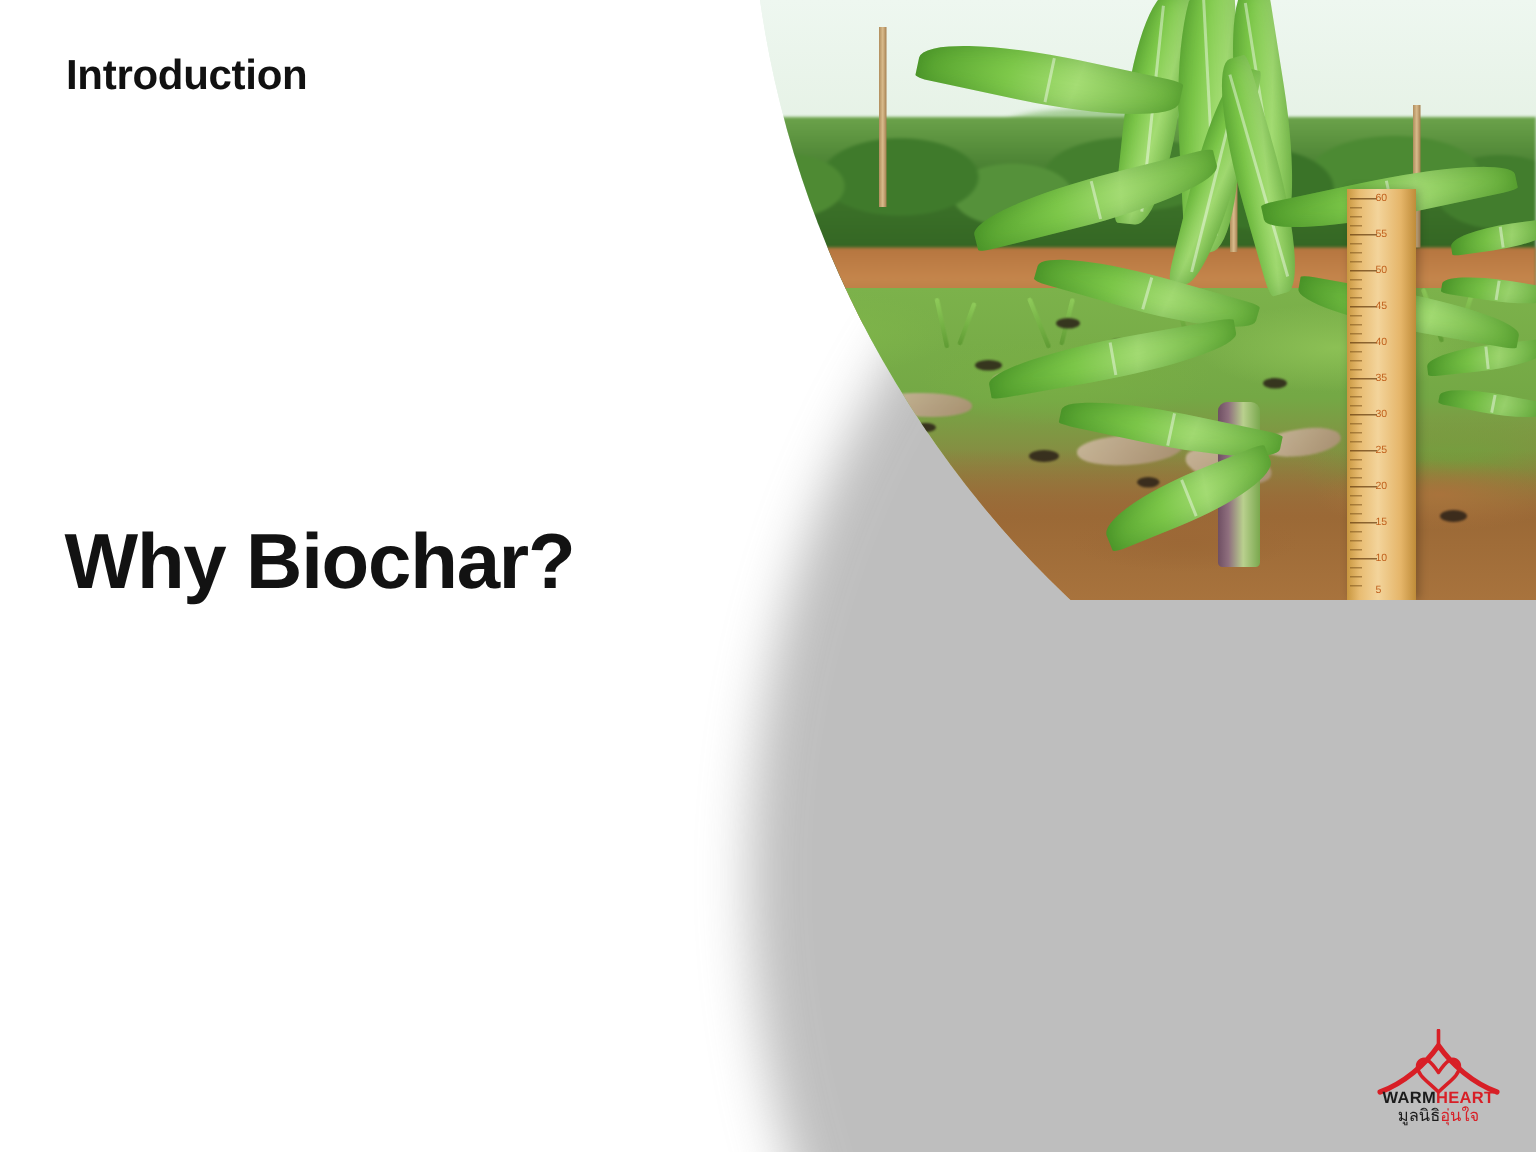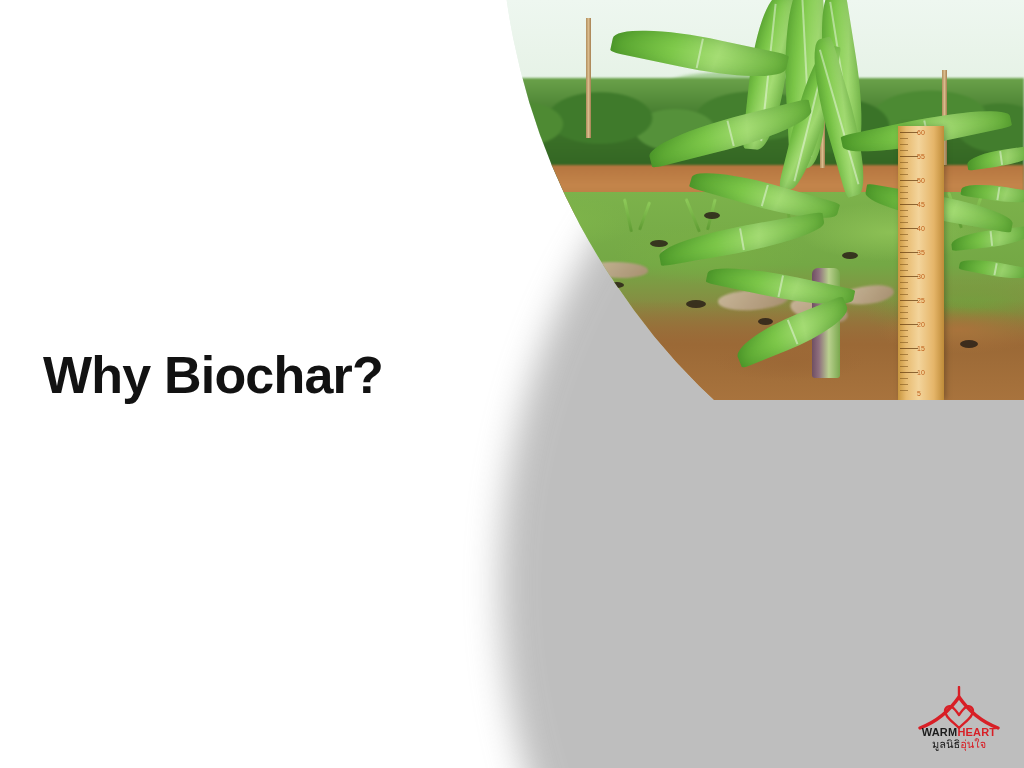--- a/index.html
+++ b/index.html
@@ -374,20 +374,21 @@
           <div class="num" style="top:195px;">20</div>
           <div class="num" style="top:219px;">15</div>
           <div class="num" style="top:243px;">10</div>
           <div class="num" style="top:264px;">5</div>
         </div>
 
       </div>
     </div>
   </div>
 
+  <div id="subtitle-intro">Introduction</div>
 
   <div id="logo">
     <svg id="logo-mark" viewBox="0 0 90 44">
       <path d="M45 1 L45 13" stroke="#d81f26" stroke-width="2.4" fill="none" stroke-linecap="round"></path>
       <path d="M6 42 C 22 36, 36 24, 45 11 C 54 24, 68 36, 84 42" stroke="#d81f26" stroke-width="3.4" fill="none" stroke-linecap="round" stroke-linejoin="round"></path>
       <path d="M45 42 C 38 35, 31 31, 31 25 C 31 21, 35 19, 38 21 C 41 23, 43 26, 45 29 C 47 26, 49 23, 52 21 C 55 19, 59 21, 59 25 C 59 31, 52 35, 45 42 Z" stroke="#d81f26" stroke-width="2.3" fill="none" stroke-linejoin="round"></path>
     </svg>
     <div id="logo-wordmark"><span class="w-warm">WARM</span><span class="w-heart">HEART</span></div>
     <div id="logo-thai"><span class="t-black">มูลนิธิ</span><span class="t-red">อุ่นใจ</span></div>
   </div>

